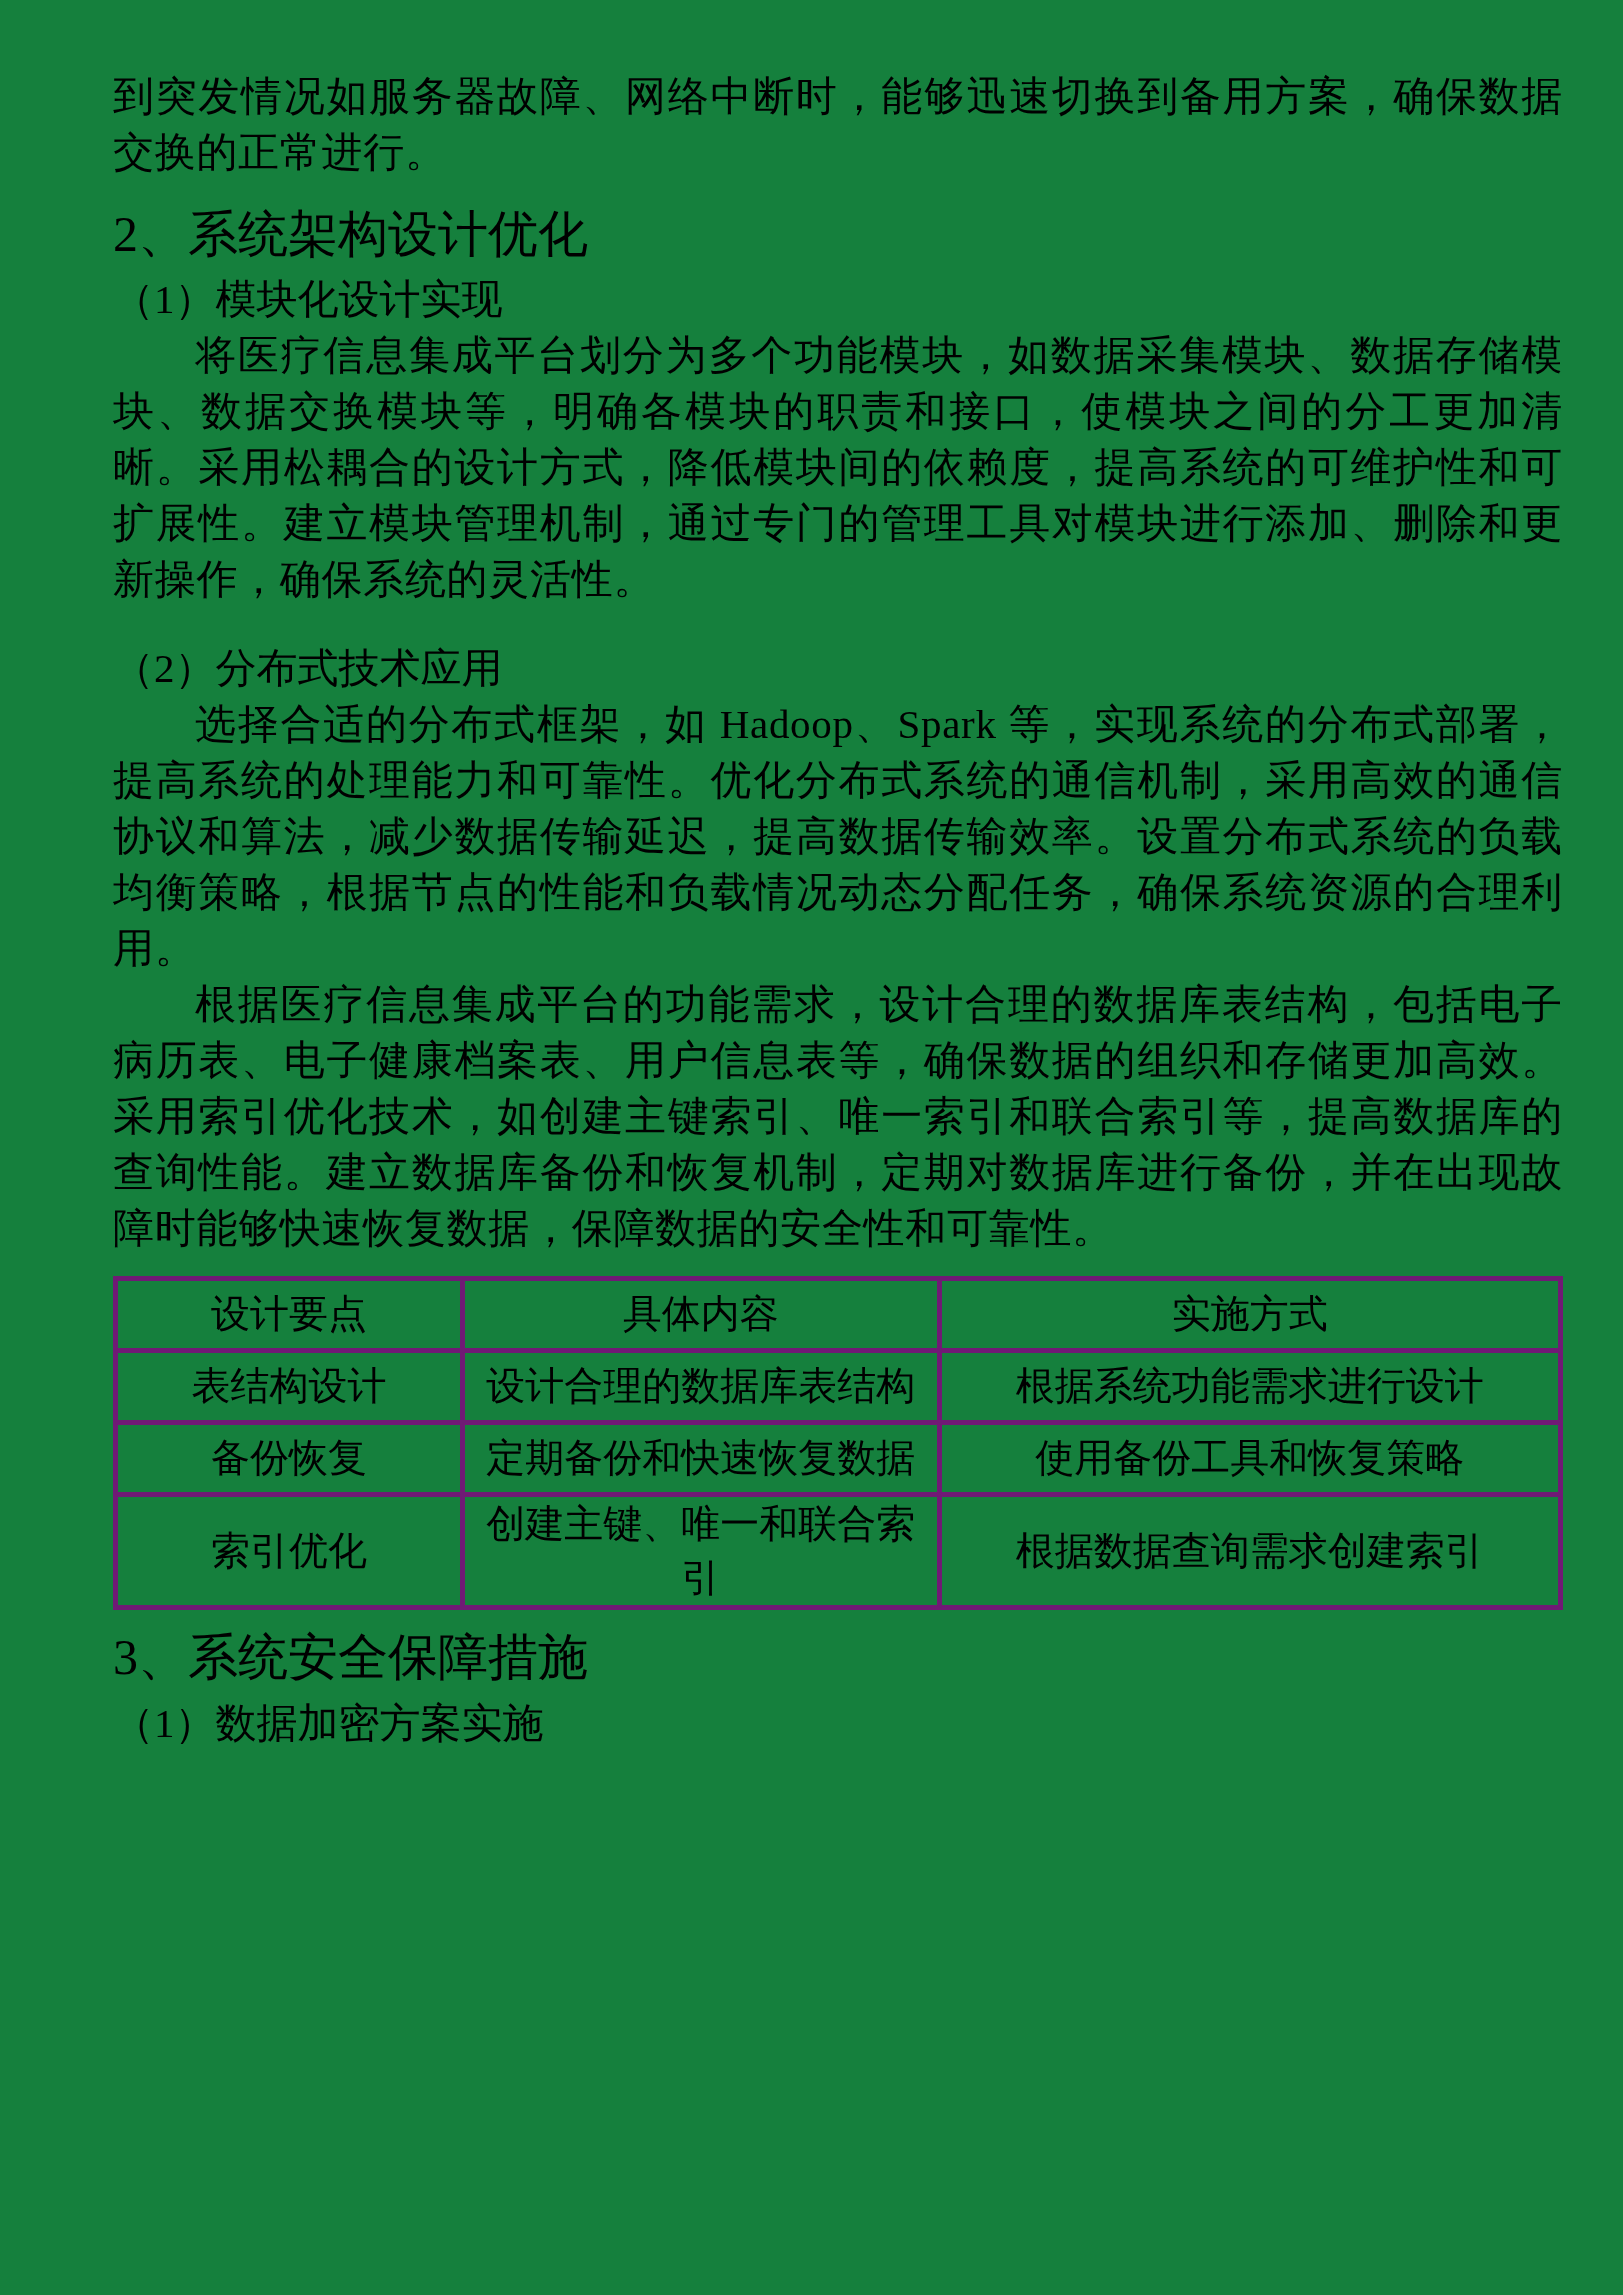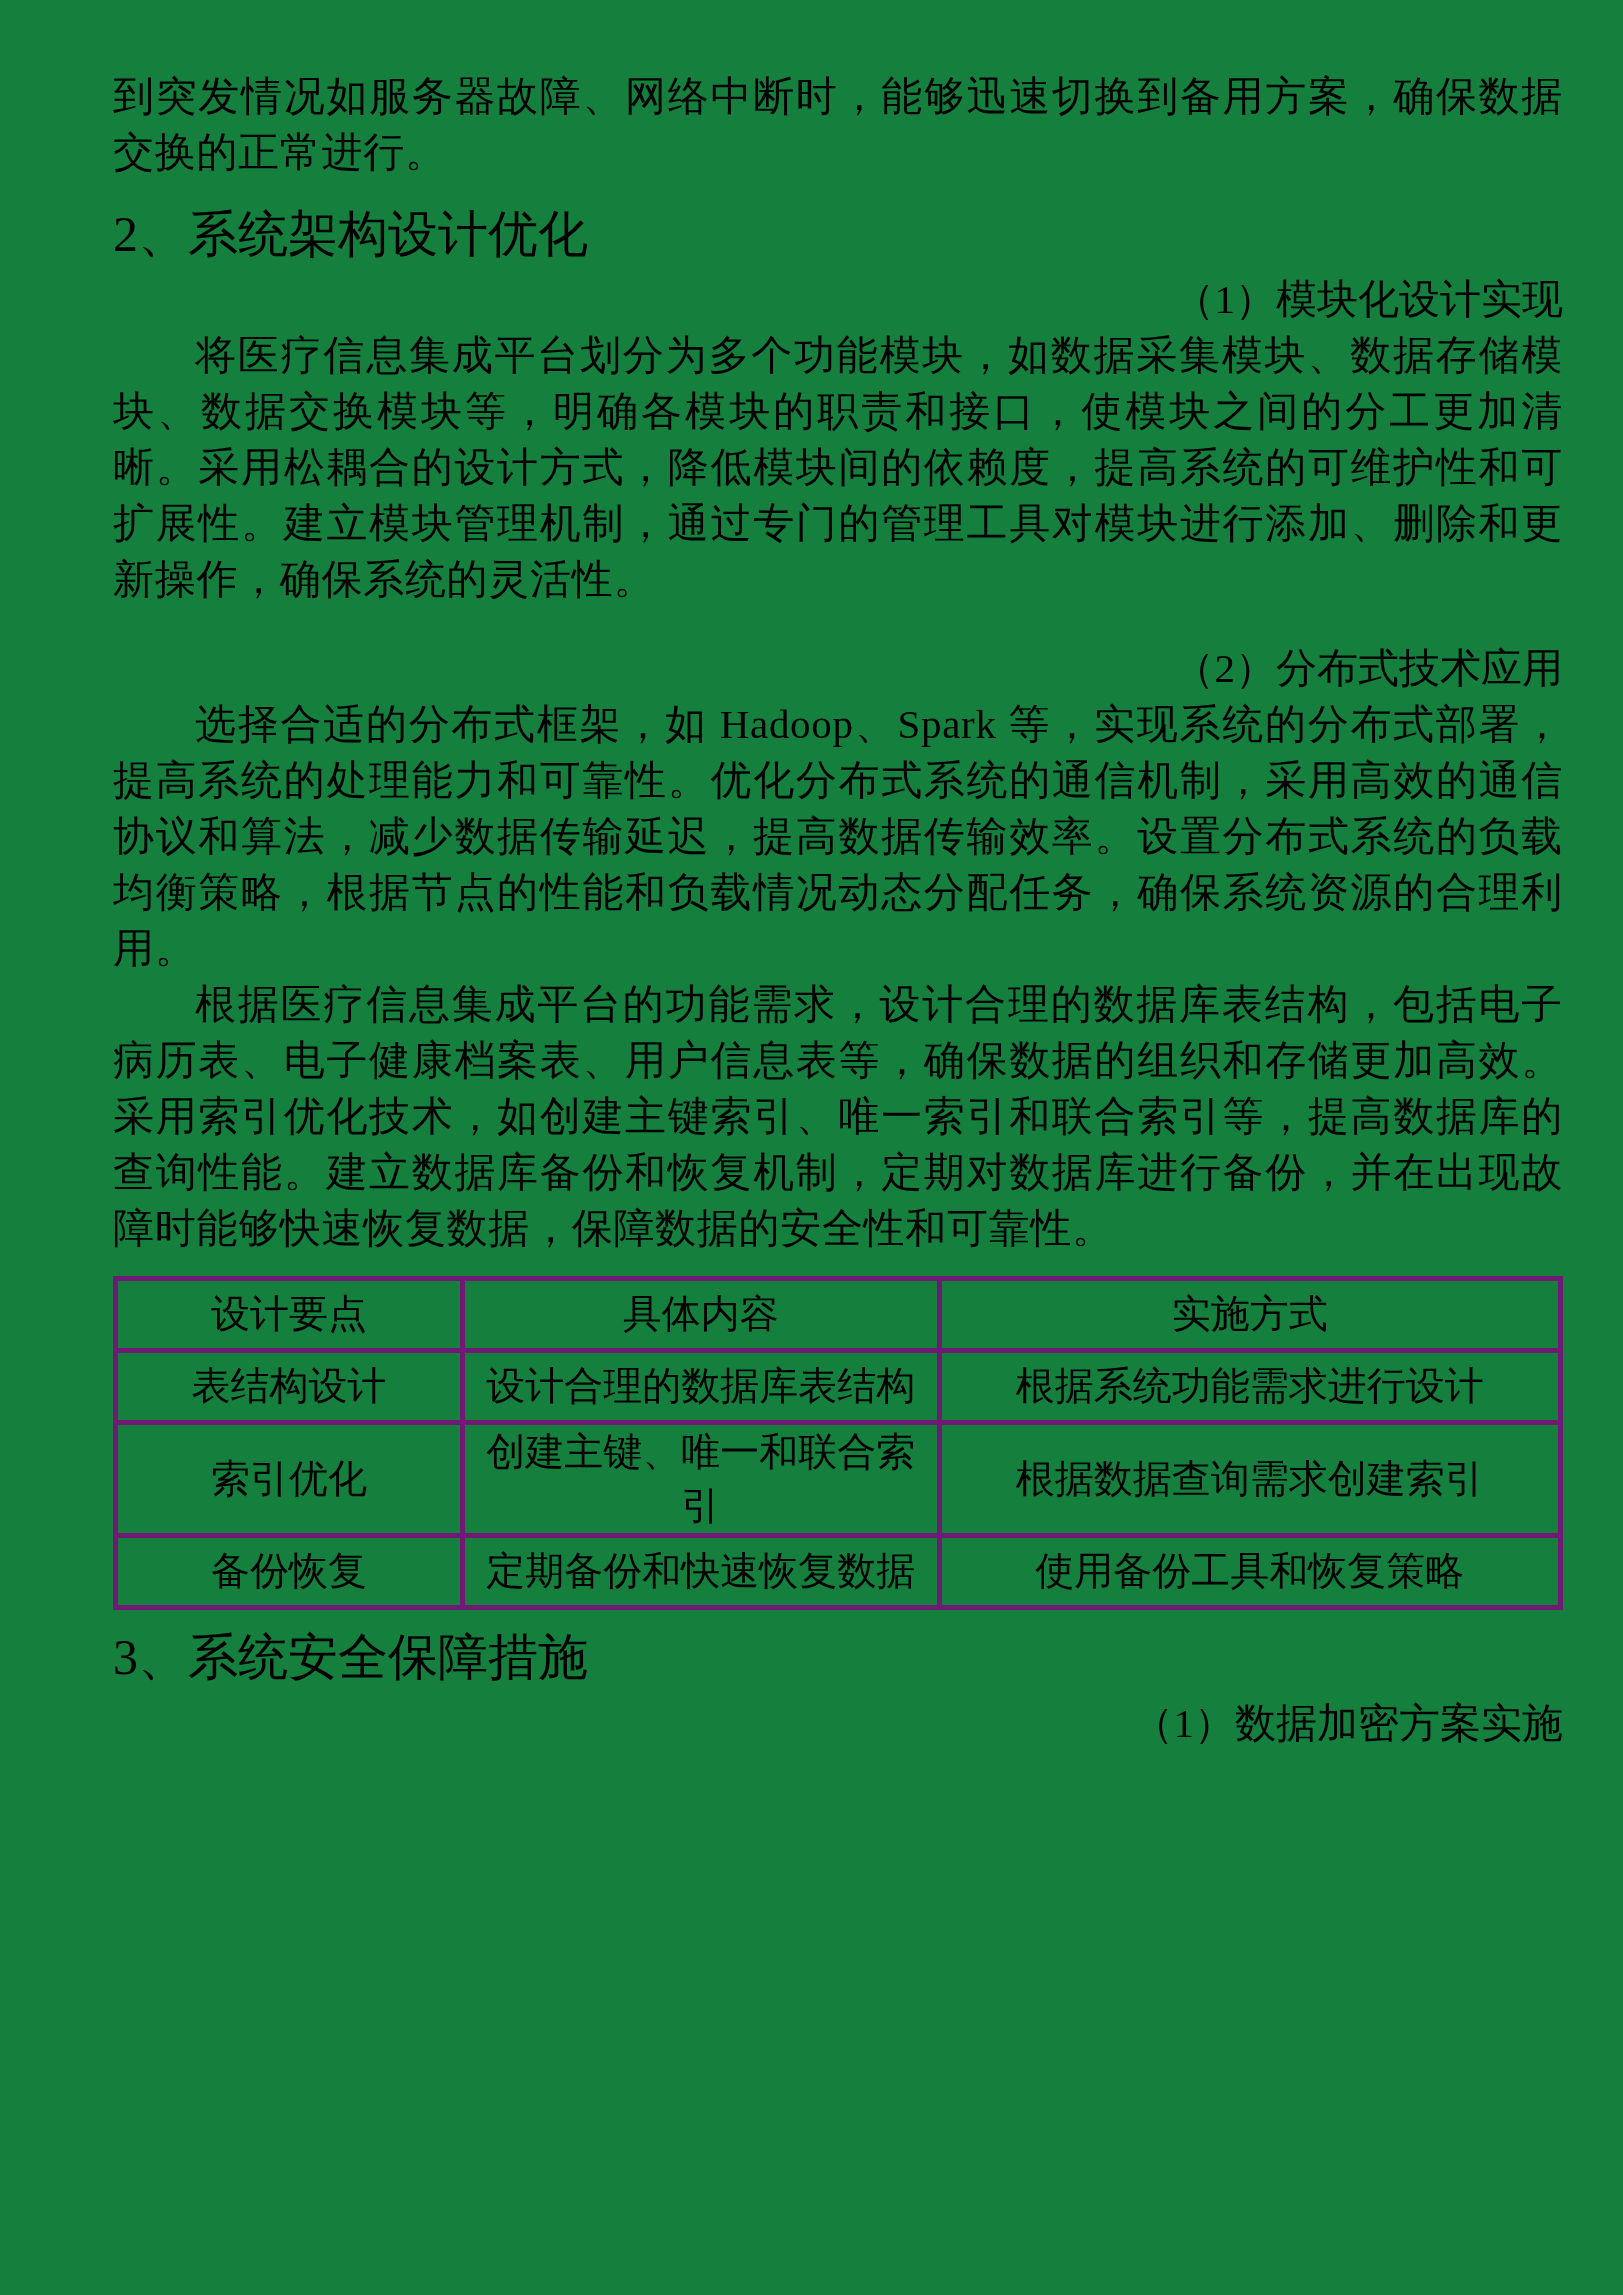--- a/index.html
+++ b/index.html
@@ -26,21 +26,20 @@
   .para.indent { text-indent: 82px; }
   .heading-num {
     font-size: 50px;
     line-height: 56px;
     margin-top: 26px;
   }
   .subheading {
     font-size: 41px;
     line-height: 56px;
     margin-top: 33px;
-    text-align: right;
   }
   .subheading.tight { margin-top: 9.2px; }
   .para.after-sub { margin-top: 0; }
   table.data-table {
     width: 100%;
     border-collapse: collapse;
     margin-top: 19.6px;
     table-layout: fixed;
   }
   table.data-table td, table.data-table th {
@@ -88,28 +87,28 @@
         <th>设计要点</th>
         <th>具体内容</th>
         <th>实施方式</th>
       </tr>
       <tr>
         <td>表结构设计</td>
         <td>设计合理的数据库表结构</td>
         <td>根据系统功能需求进行设计</td>
       </tr>
       <tr>
+        <td>备份恢复</td>
+        <td>定期备份和快速恢复数据</td>
+        <td>使用备份工具和恢复策略</td>
+      </tr>
+      <tr>
         <td>索引优化</td>
         <td>创建主键、唯一和联合索引</td>
         <td>根据数据查询需求创建索引</td>
-      </tr>
-      <tr>
-        <td>备份恢复</td>
-        <td>定期备份和快速恢复数据</td>
-        <td>使用备份工具和恢复策略</td>
       </tr>
     </tbody>
   </table>
 
   <p class="heading-num bottom-heading">3、系统安全保障措施</p>
 
   <p class="subheading tight">（1）数据加密方案实施</p>
 
 </div>
 

